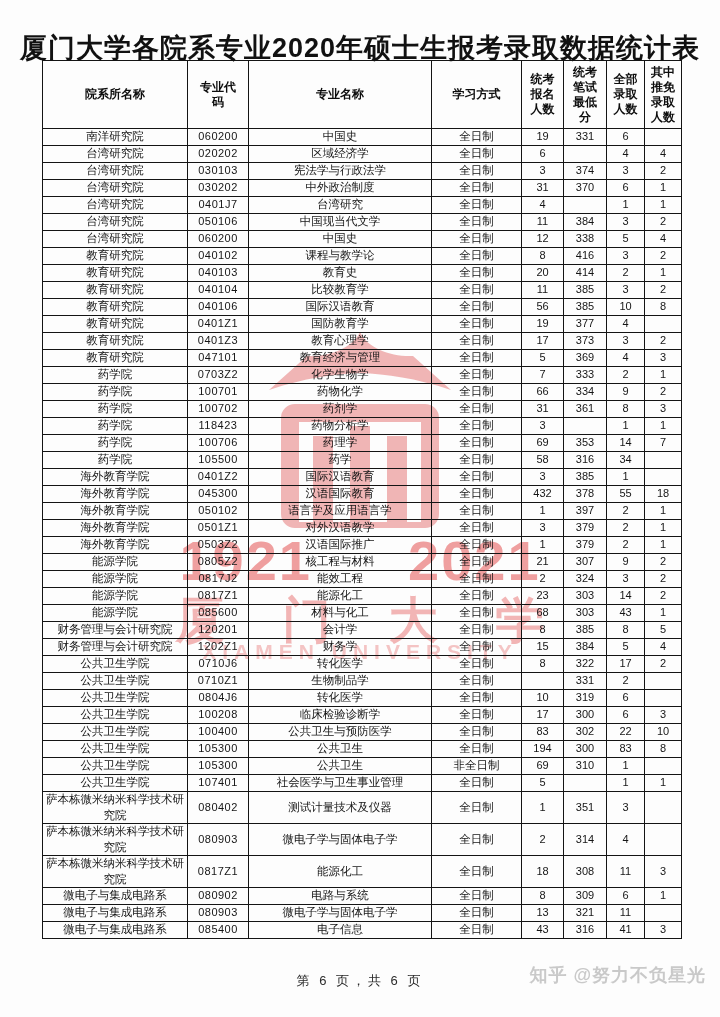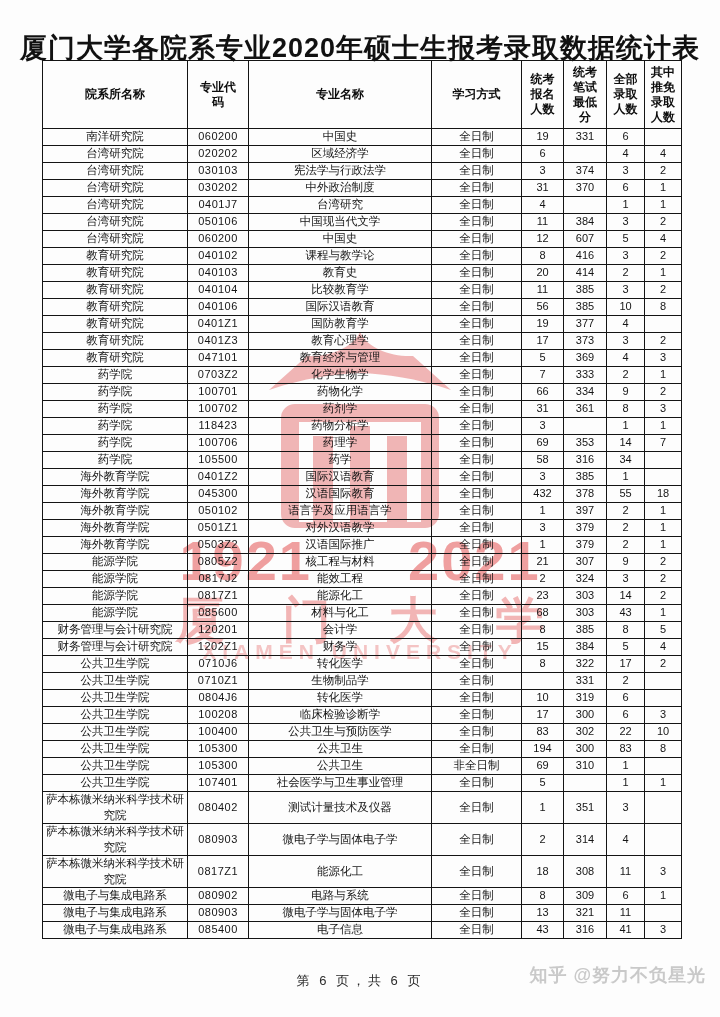--- a/index.html
+++ b/index.html
@@ -268,21 +268,21 @@
             <td class="c5">384</td>
             <td class="c6">3</td>
             <td class="c7">2</td>
           </tr>
           <tr>
             <td class="c0">台湾研究院</td>
             <td class="c1">060200</td>
             <td class="c2">中国史</td>
             <td class="c3">全日制</td>
             <td class="c4">12</td>
-            <td class="c5">607</td>
+            <td class="c5">338</td>
             <td class="c6">5</td>
             <td class="c7">4</td>
           </tr>
           <tr>
             <td class="c0">教育研究院</td>
             <td class="c1">040102</td>
             <td class="c2">课程与教学论</td>
             <td class="c3">全日制</td>
             <td class="c4">8</td>
             <td class="c5">416</td>

